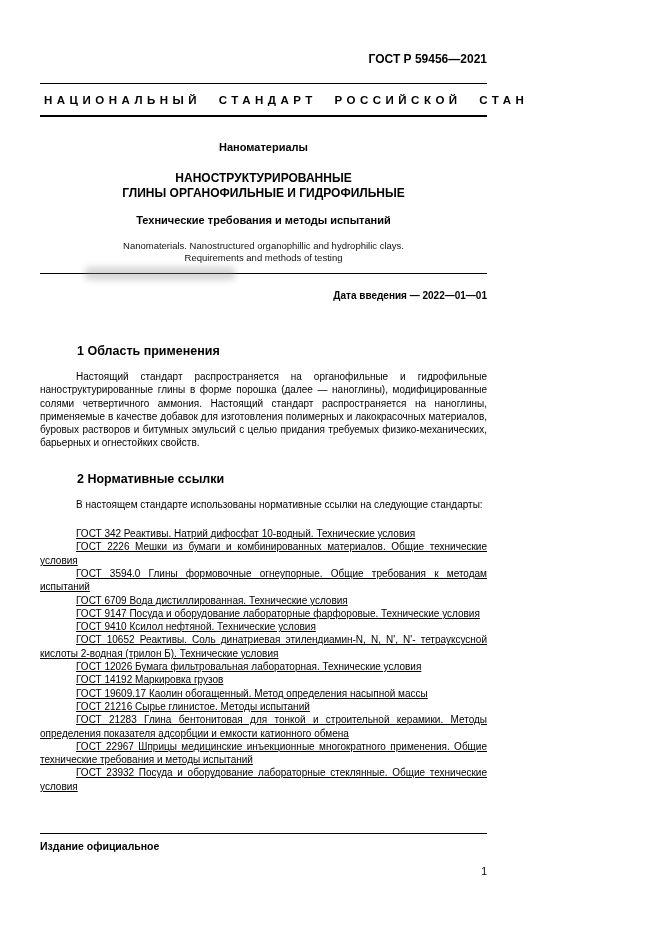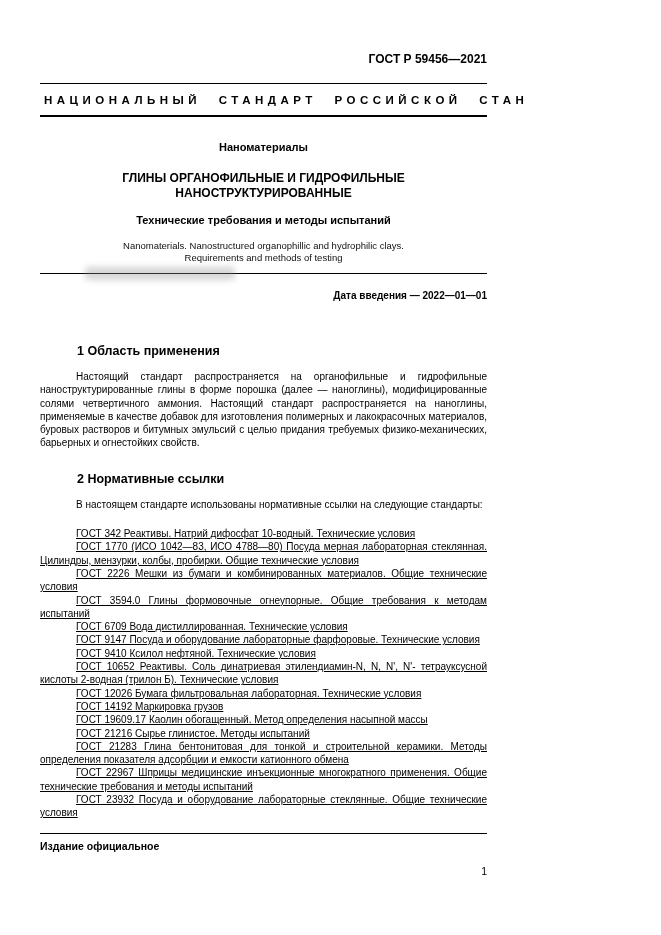--- a/index.html
+++ b/index.html
@@ -64,22 +64,22 @@
 
     <div class="doc-code">ГОСТ Р 59456—2021</div>
 
     <div class="std-band">
       <div class="txt">НАЦИОНАЛЬНЫЙ СТАНДАРТ РОССИЙСКОЙ СТАНДАРТ</div>
     </div>
 
     <div class="title-block">
       <div class="group">Наноматериалы</div>
       <div class="title-ru">
+        <div>НАНОСТРУКТУРИРОВАННЫЕ</div>
         <div>ГЛИНЫ ОРГАНОФИЛЬНЫЕ И ГИДРОФИЛЬНЫЕ</div>
-        <div>НАНОСТРУКТУРИРОВАННЫЕ</div>
       </div>
       <div class="subtitle">Технические требования и методы испытаний</div>
       <div class="title-en">
         <div>Nanomaterials. Nanostructured organophillic and hydrophilic clays.</div>
         <div>Requirements and methods of testing</div>
       </div>
     </div>
 
     <div class="oks-rule">
       <div class="oks-blur"></div>
@@ -90,21 +90,20 @@
     <div class="section-heading h1">1 Область применения</div>
     <p class="body-p">Настоящий стандарт распространяется на органофильные и гидрофильные наноструктурированные глины в форме порошка (далее — наноглины), модифицированные солями четвертичного аммония. Настоящий стандарт распространяется на наноглины, применяемые в качестве добавок для изготовления полимерных и лакокрасочных материалов, буровых растворов и битумных эмульсий с целью придания требуемых физико-механических, барьерных и огнестойких свойств.</p>
 
     <div class="section-heading h2">2 Нормативные ссылки</div>
     <p class="body-p">В настоящем стандарте использованы нормативные ссылки на следующие стандарты:</p>
 
     <div class="ref-list">
 
         <p class="ref-item">ГОСТ 342 Реактивы. Натрий дифосфат 10-водный. Технические условия</p>
 
-        <p class="ref-item">ГОСТ 1770 (ИСО 1042—83, ИСО 4788—80) Посуда мерная лабораторная стеклянная. Цилиндры, мензурки, колбы, пробирки. Общие технические условия</p>
 
         <p class="ref-item">ГОСТ 2226 Мешки из бумаги и комбинированных материалов. Общие технические условия</p>
 
         <p class="ref-item">ГОСТ 3594.0 Глины формовочные огнеупорные. Общие требования к методам испытаний</p>
 
 
         <p class="ref-item">ГОСТ 6709 Вода дистиллированная. Технические условия</p>
 
         <p class="ref-item">ГОСТ 9147 Посуда и оборудование лабораторные фарфоровые. Технические условия</p>
 

